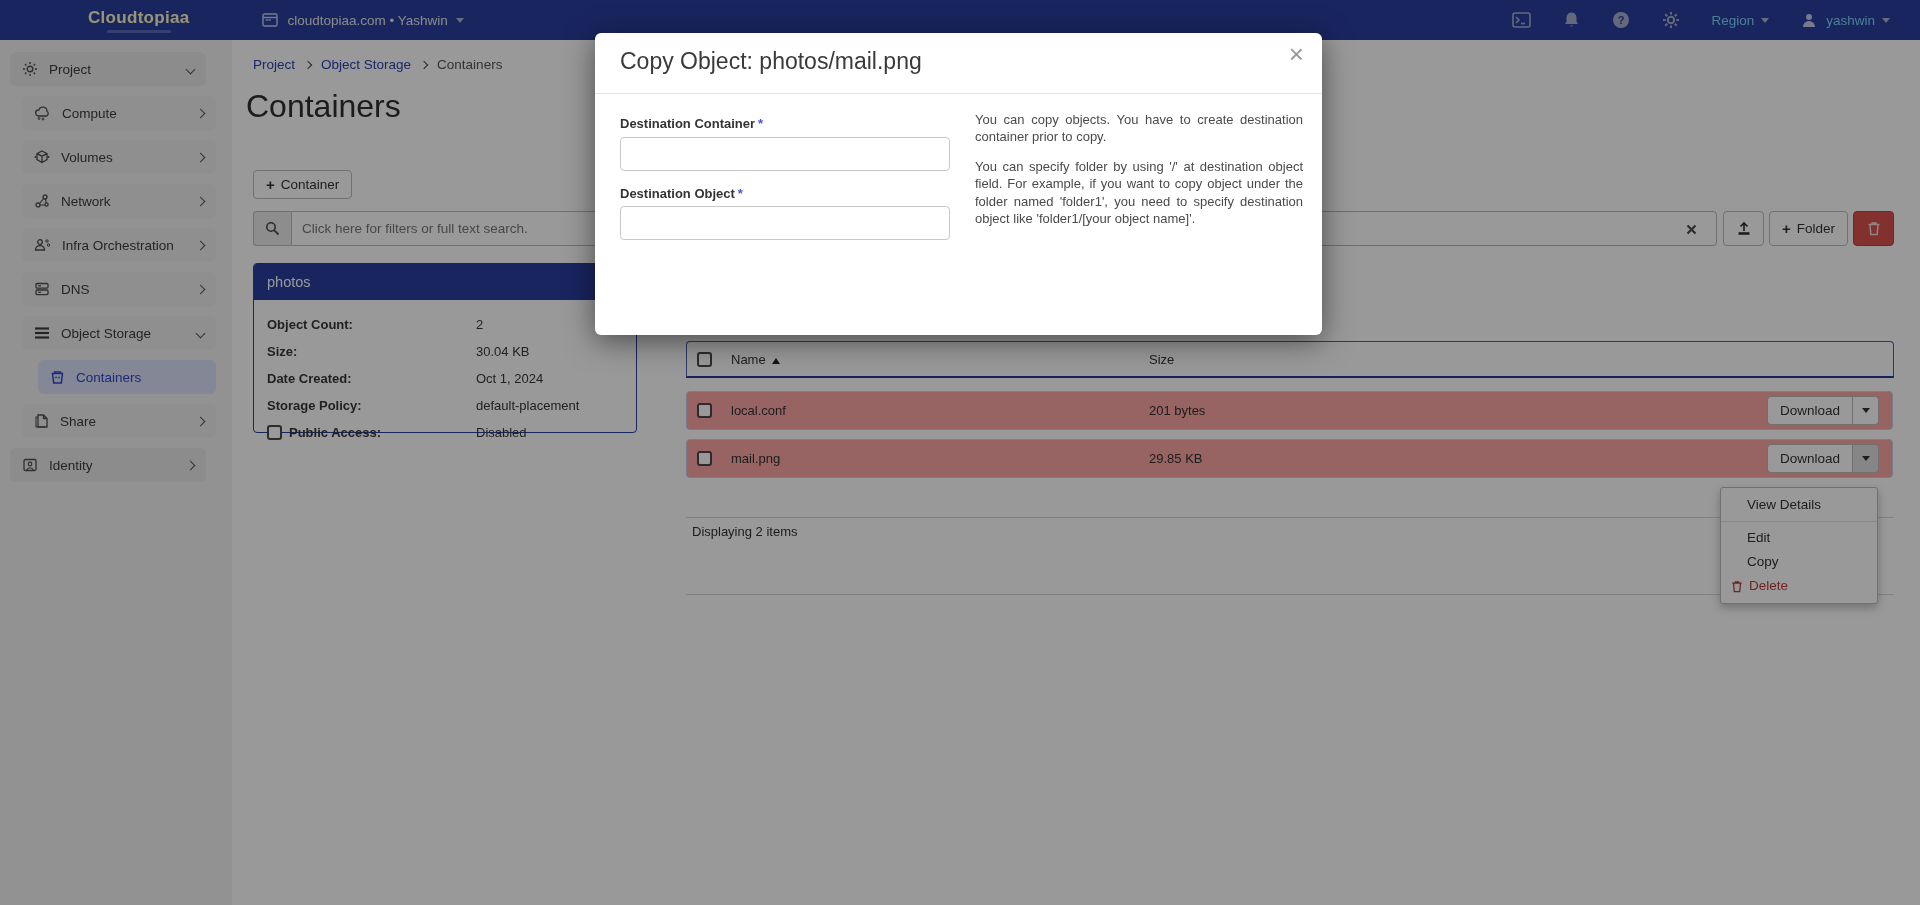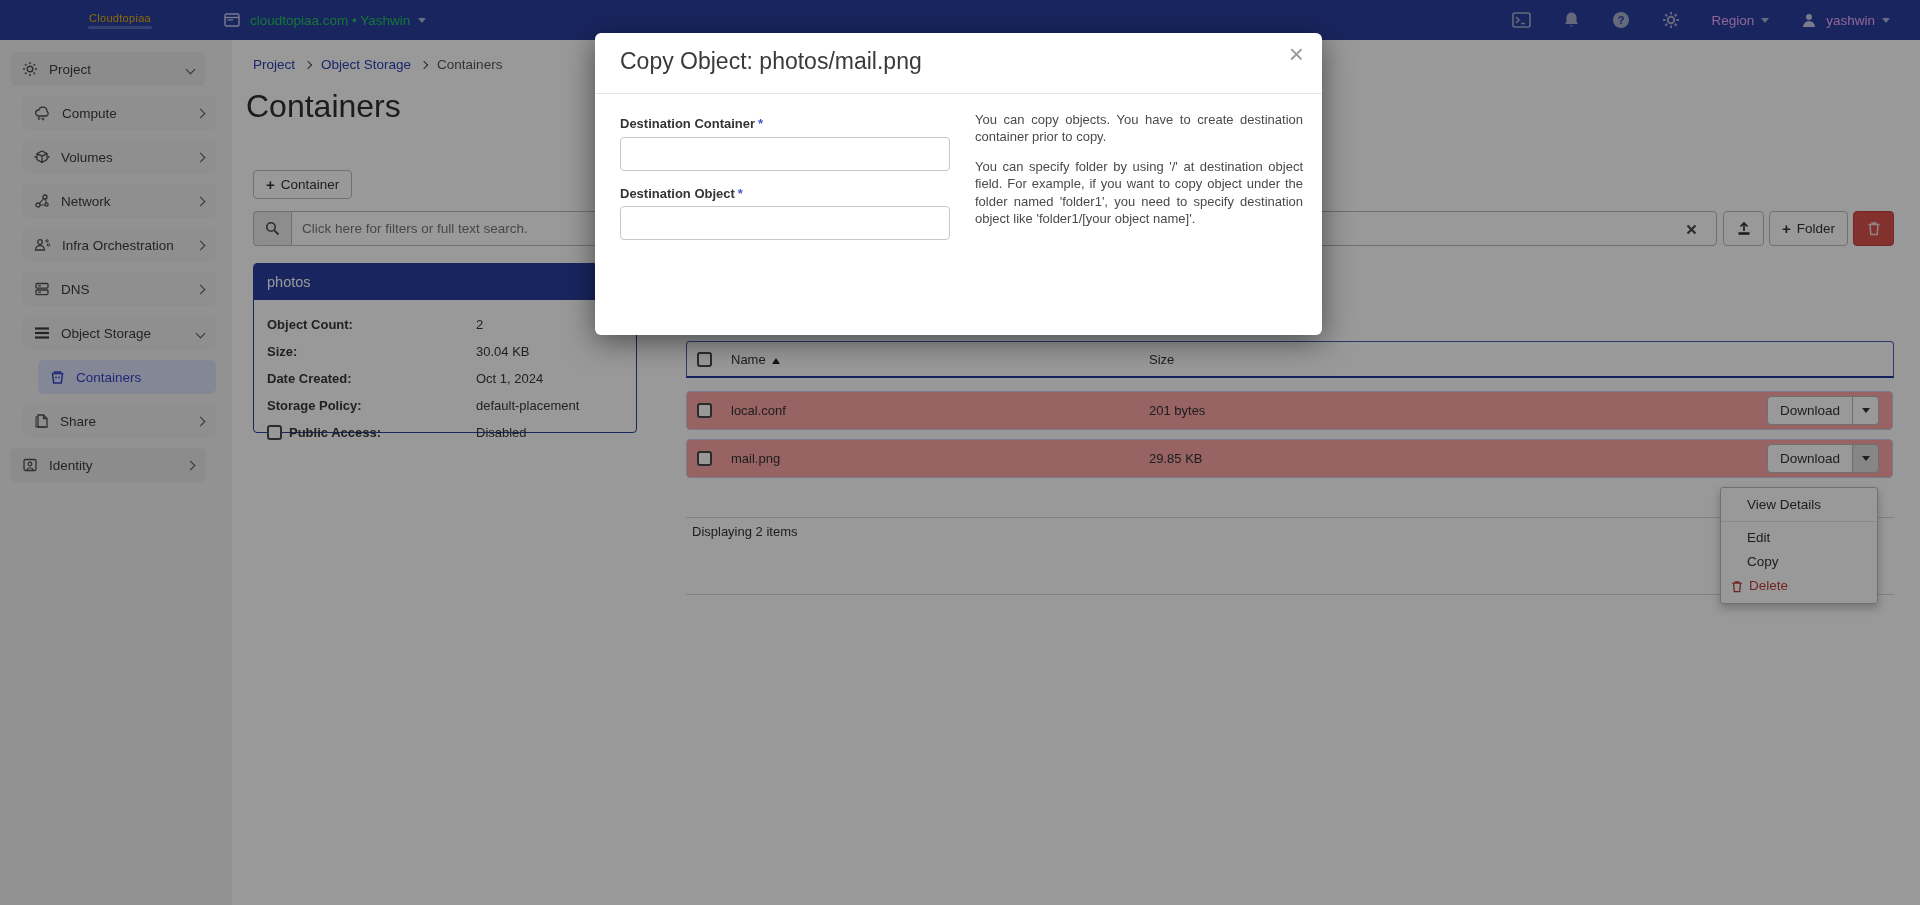--- a/index.html
+++ b/index.html
@@ -3,26 +3,26 @@
 <meta charset="utf-8">
 <style>
   html,body{margin:0;padding:0;}
   #app{position:relative;width:1920px;height:905px;overflow:hidden;background:#fff;
        font-family:"Liberation Sans",sans-serif;font-size:13px;color:#333;}
 
   
   .navbar{position:absolute;left:0;top:0;right:0;height:40px;background:#2a3f9f;
           display:flex;align-items:center;z-index:1;}
   .brand{margin-left:88px;display:flex;flex-direction:column;align-items:center;}
-  .brand-name{color:#eab308;font-weight:normal;font-size:11px;letter-spacing:.3px;}
+  .brand-name{color:#fef9c3;font-weight:bold;font-size:17px;letter-spacing:.3px;}
   .brand-tag{width:64px;height:3px;border-radius:2px;background:rgba(170,190,240,.35);margin-top:2px;}
-  .ctx{margin-left:70px;display:flex;align-items:center;gap:8px;color:#22c55e;font-size:13.5px;}
+  .ctx{margin-left:70px;display:flex;align-items:center;gap:8px;color:#e5e5e5;font-size:13.5px;}
   .nav-right{margin-left:auto;display:flex;align-items:center;gap:30px;padding-right:30px;}
   .nav-ico{width:20px;height:20px;display:flex;align-items:center;justify-content:center;}
-  .nav-text{display:flex;align-items:center;gap:7px;color:#f0abfc;font-size:13.5px;}
+  .nav-text{display:flex;align-items:center;gap:7px;color:#7dd3fc;font-size:13.5px;}
   .tri-down{width:0;height:0;border-left:4px solid transparent;border-right:4px solid transparent;
             border-top:5px solid #aab2d4;}
 
   
   .sidebar{position:absolute;left:0;top:40px;bottom:0;width:232px;background:#f3f3f3;padding-top:12px;box-sizing:border-box;}
   .sb-item{display:flex;align-items:center;height:34px;margin:0 0 10px 10px;border-radius:6px;
            background:#e9e9e9;padding:0 12px;width:196px;box-sizing:border-box;}
   .sb-item.lvl1{margin-left:22px;width:194px;background:#efefef;}
   .sb-item.lvl2{margin-left:38px;width:178px;background:#dce2f8;}
   .sb-label{margin-left:11px;font-size:13.5px;color:#3c3c3c;}

